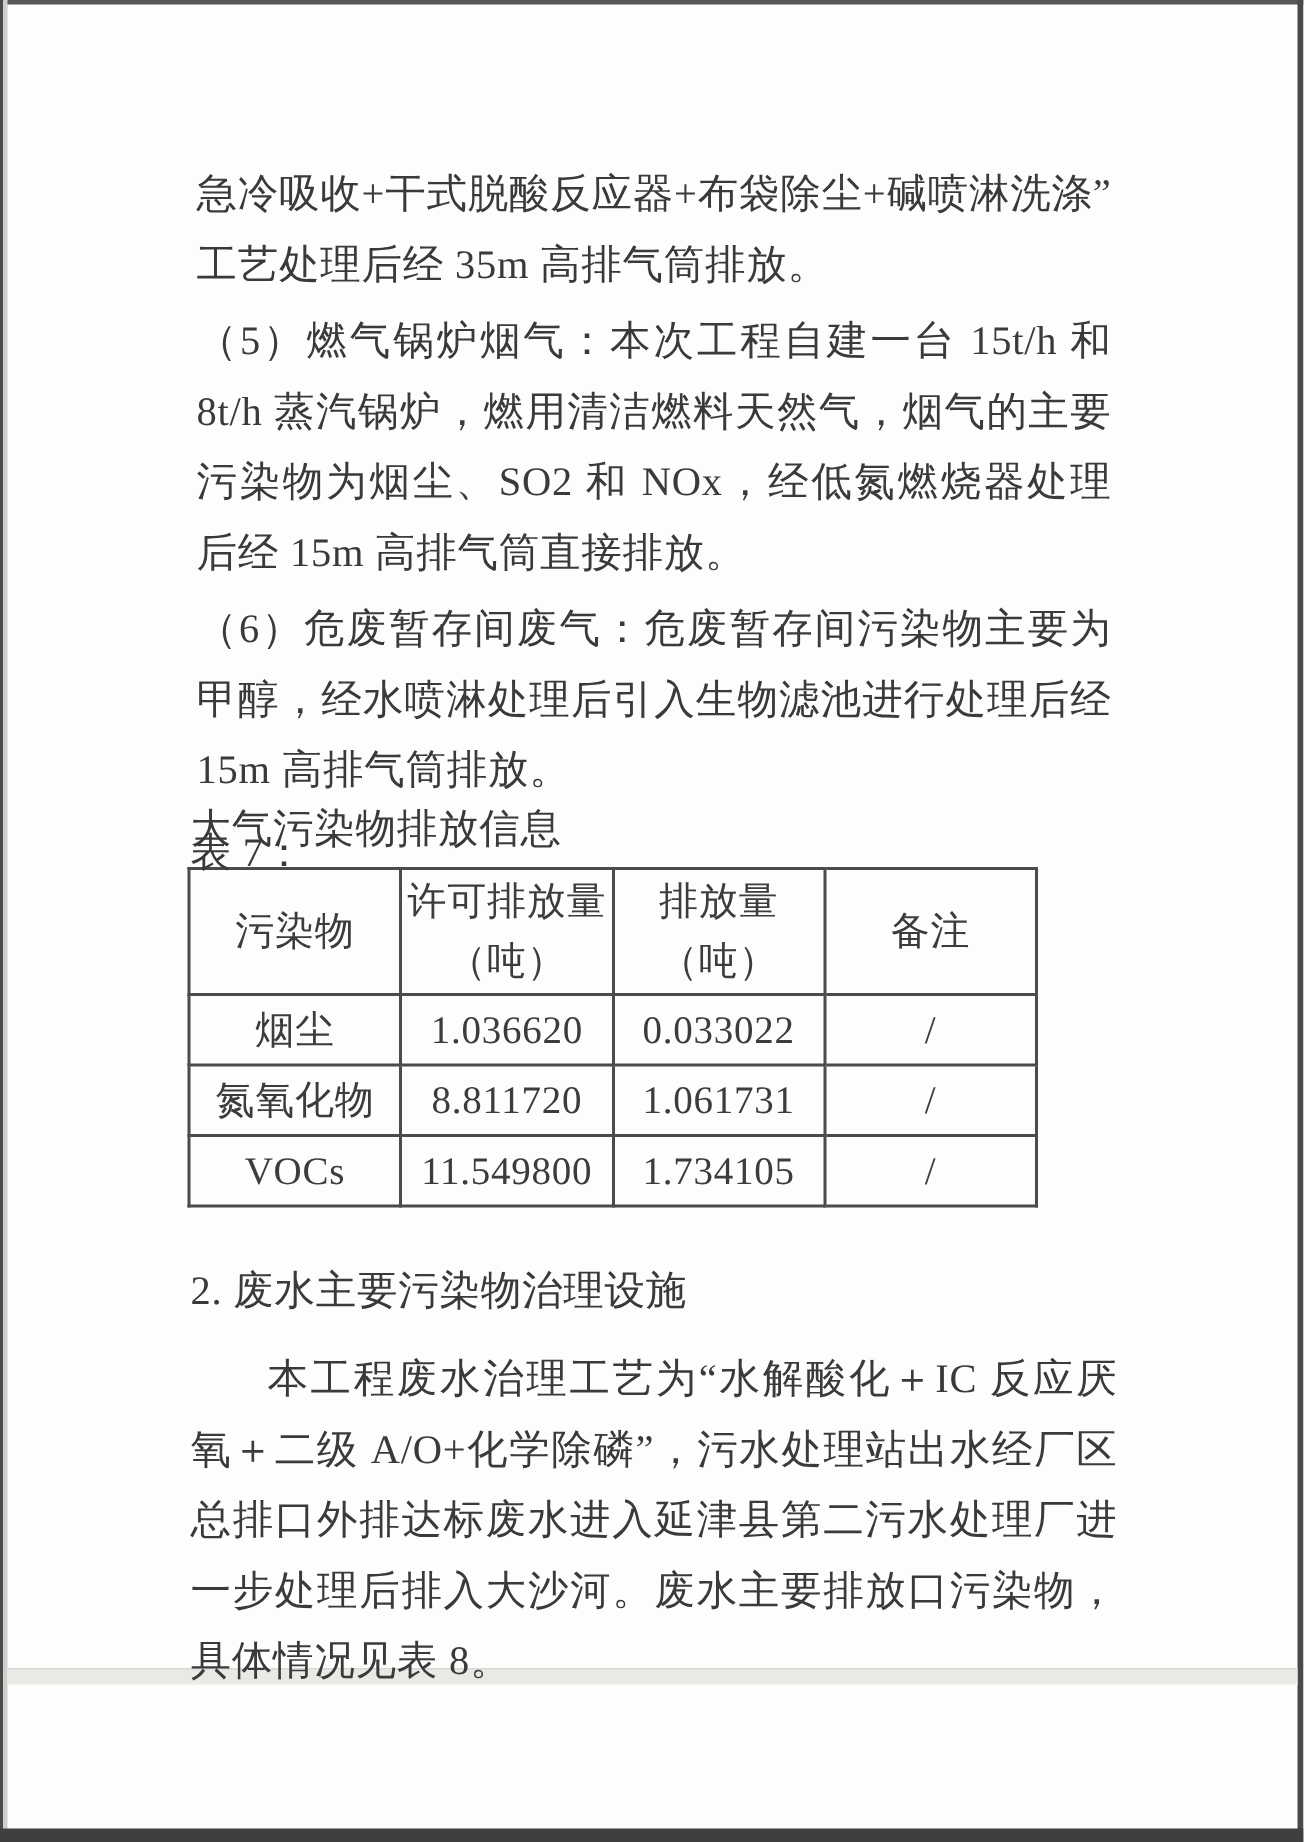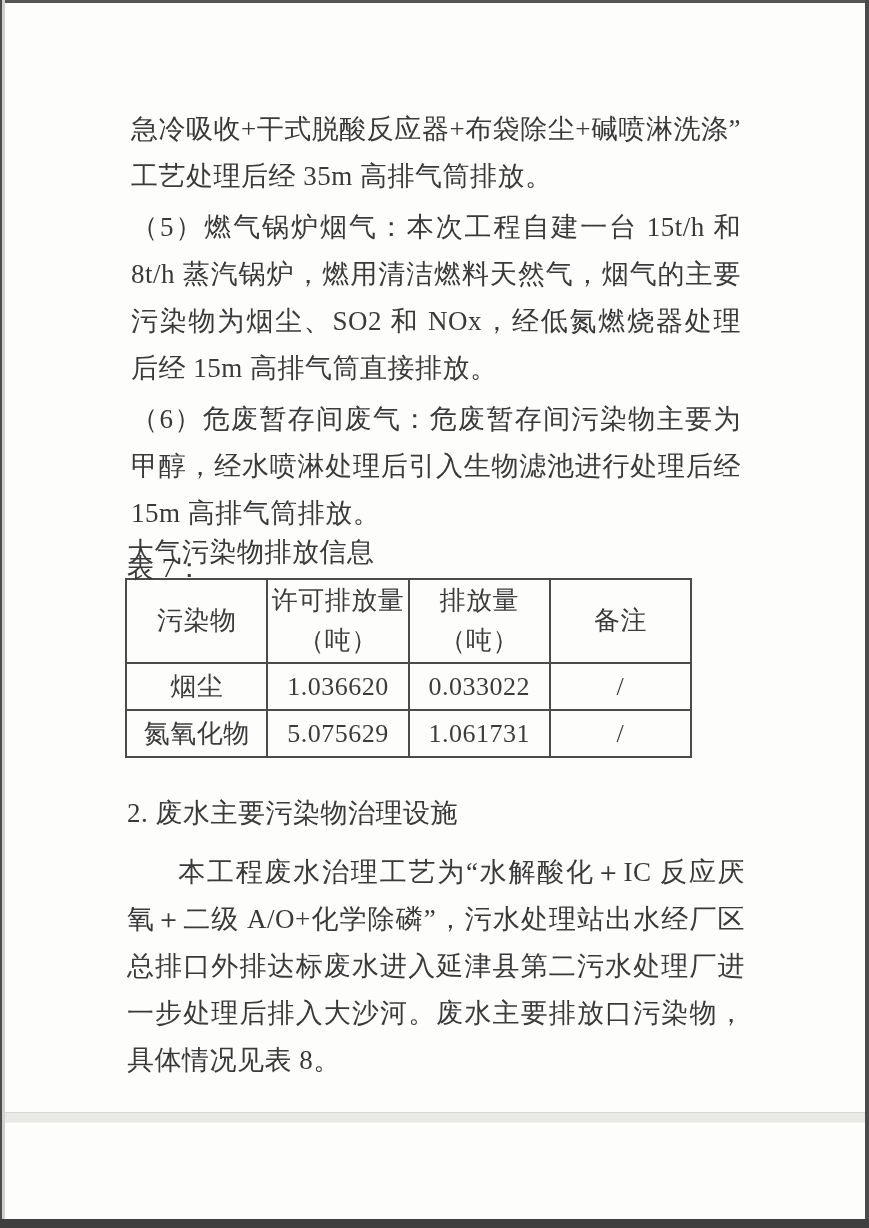--- a/index.html
+++ b/index.html
@@ -126,22 +126,28 @@
           <td>备注</td>
         </tr>
         <tr class="data-row">
           <td>烟尘</td>
           <td>1.036620</td>
           <td>0.033022</td>
           <td>/</td>
         </tr>
         <tr class="data-row">
           <td>氮氧化物</td>
-          <td>5.075629</td>
+          <td>8.811720</td>
           <td>1.061731</td>
+          <td>/</td>
+        </tr>
+        <tr class="data-row">
+          <td>VOCs</td>
+          <td>11.549800</td>
+          <td>1.734105</td>
           <td>/</td>
         </tr>
       </tbody>
     </table>
 
     <p class="para section-heading">2. 废水主要污染物治理设施</p>
 
     <p class="para-indent">本工程废水治理工艺为“水解酸化＋IC 反应厌氧＋二级 A/O+化学除磷”，污水处理站出水经厂区总排口外排达标废水进入延津县第二污水处理厂进一步处理后排入大沙河。废水主要排放口污染物，具体情况见表 8。</p>
 
   </div>

